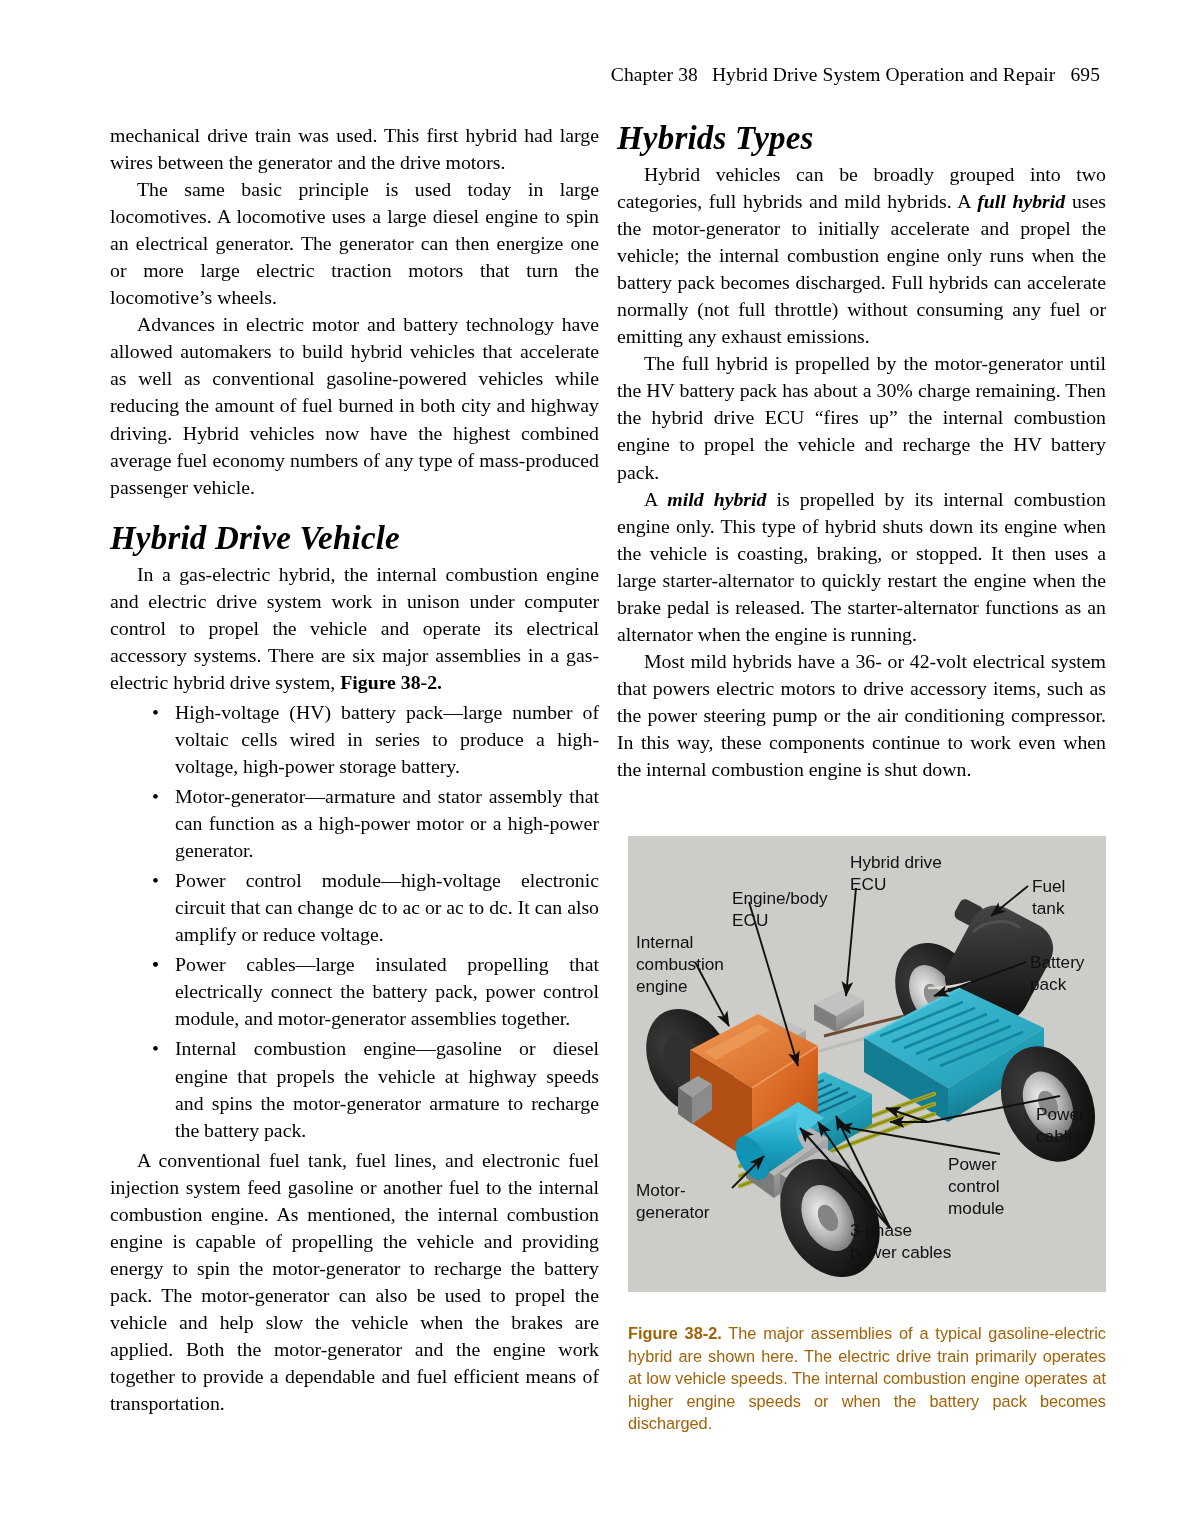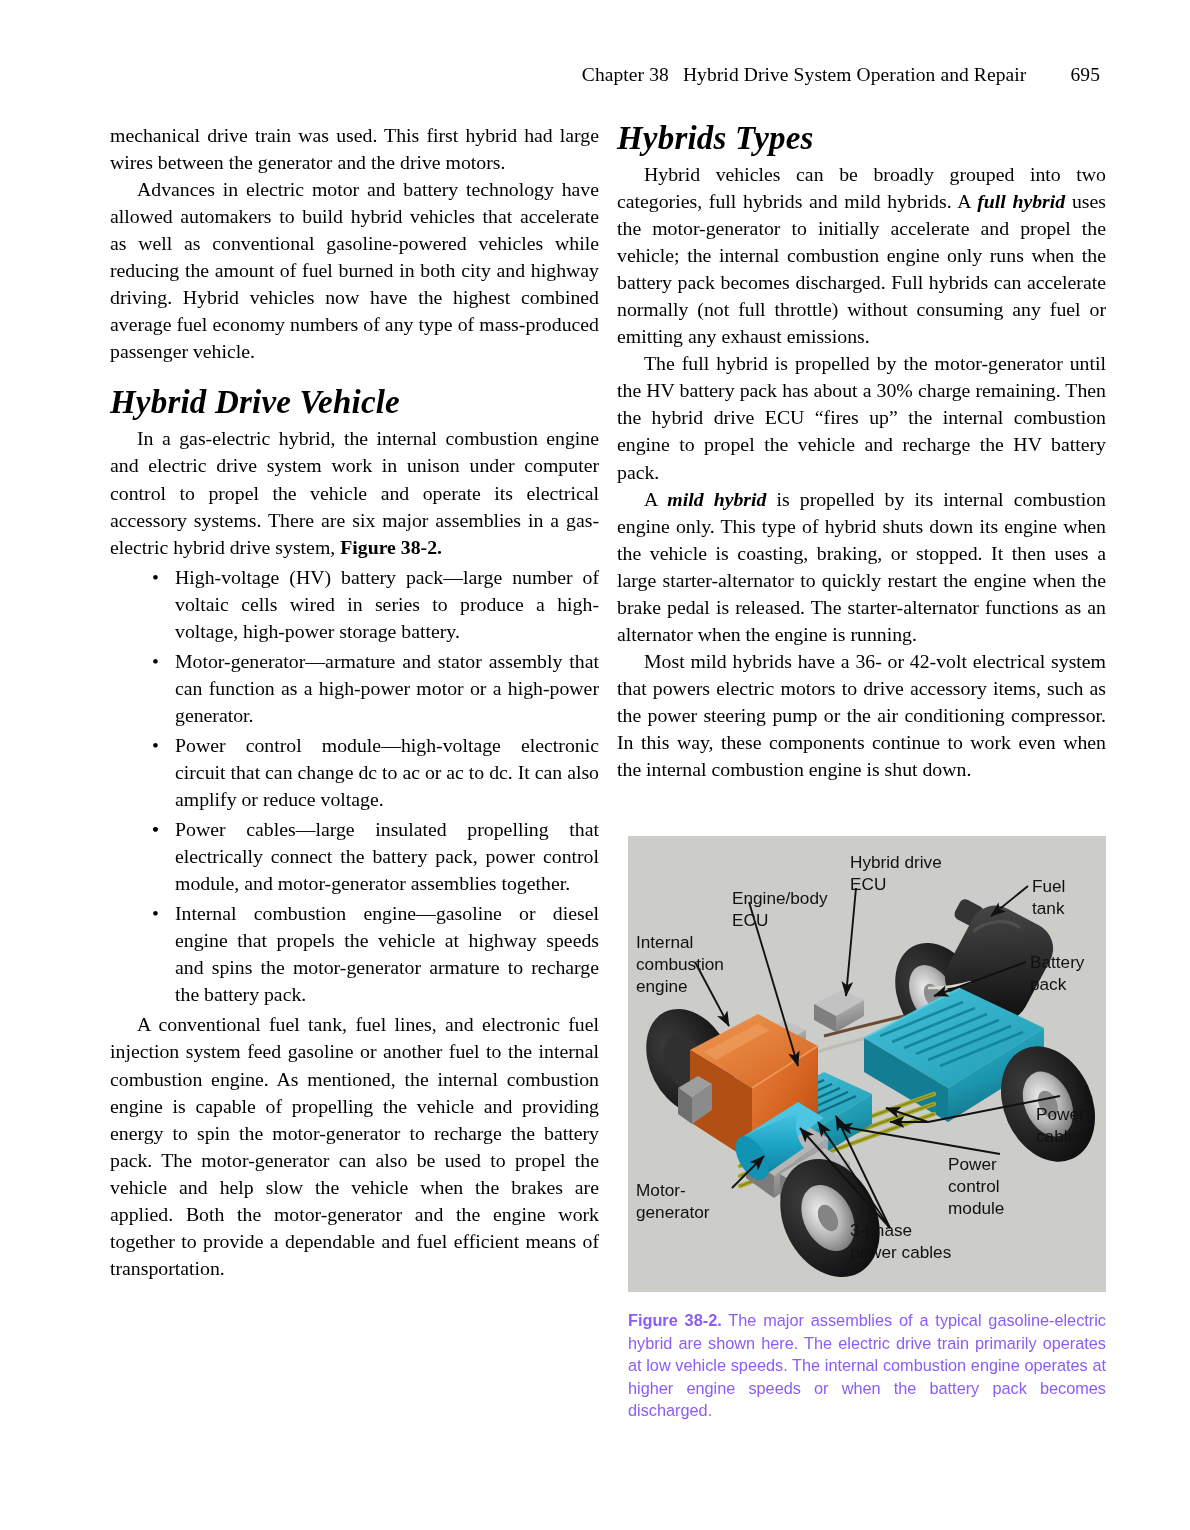--- a/index.html
+++ b/index.html
@@ -27,21 +27,21 @@
     left: 110px;
     right: 90px;
     top: 64px;
     height: 30px;
     text-align: right;
     font-size: 19.5px;
     letter-spacing: 0.1px;
     white-space: nowrap;
   }
   .runhead .chap { margin-right: 14px; }
-  .runhead .title { margin-right: 44px; }
+  .runhead .title { margin-right: 15px; }
   .runhead .pageno { font-weight: normal; }
 
   
   .col {
     position: absolute;
     top: 122px;
     width: 489px;
   }
   .col-left  { left: 110px; }
   .col-right { left: 617px; }
@@ -100,27 +100,27 @@
   .figbox {
     position: relative;
     width: 478px;
     height: 456px;
     background: #ccccc8;
     overflow: hidden;
   }
   .figbox svg { display: block; }
 
   .figcap {
-    margin-top: 17px;
+    margin-top: 30px;
     width: 478px;
     font-family: "Liberation Sans", "DejaVu Sans", sans-serif;
     font-size: 16.3px;
     line-height: 22.5px;
     text-align: justify;
-    color: #8b5cf6;
+    color: #a16207;
   }
   .figcap b { font-weight: bold; }
 
   .lbl {
     font-family: "Liberation Sans", "DejaVu Sans", sans-serif;
     font-size: 17.2px;
     fill: #111111;
   }
 </style>
 </head>
@@ -128,20 +128,21 @@
 
 <div class="page">
 
   <div class="runhead">
     <span class="chap">Chapter 38</span><span class="title">Hybrid Drive System Operation and Repair</span><span class="pageno">695</span>
   </div>
 
   <div class="col col-left">
 
     <p>mechanical drive train was used. This first hybrid had large wires between the generator and the drive motors.</p>
+    <p class="ind">The same basic principle is used today in large locomotives. A locomotive uses a large diesel engine to spin an electrical generator. The generator can then energize one or more large electric traction motors that turn the locomotive’s wheels.</p>
     <p class="ind">Advances in electric motor and battery technology have allowed automakers to build hybrid vehicles that accelerate as well as conventional gasoline-powered vehicles while reducing the amount of fuel burned in both city and highway driving. Hybrid vehicles now have the highest combined average fuel economy numbers of any type of mass-produced passenger vehicle.</p>
 
     <h2 class="sect">Hybrid Drive Vehicle</h2>
 
     <p class="ind"><span>In a gas-electric hybrid, the internal combustion engine and electric drive system work in unison under computer control to propel the vehicle and operate its electrical accessory systems. There are six major assemblies in a gas-electric hybrid drive system, </span><b>Figure 38-2.</b></p>
 
     <ul class="bl">
       <li><span class="dot">•</span><span>High-voltage (HV) battery pack—large number of voltaic cells wired in series to produce a high-voltage, high-power storage battery.</span></li>
       <li><span class="dot">•</span><span>Motor-generator—armature and stator assembly that can function as a high-power motor or a high-power generator.</span></li>
       <li><span class="dot">•</span><span>Power control module—high-voltage electronic circuit that can change dc to ac or ac to dc. It can also amplify or reduce voltage.</span></li>

